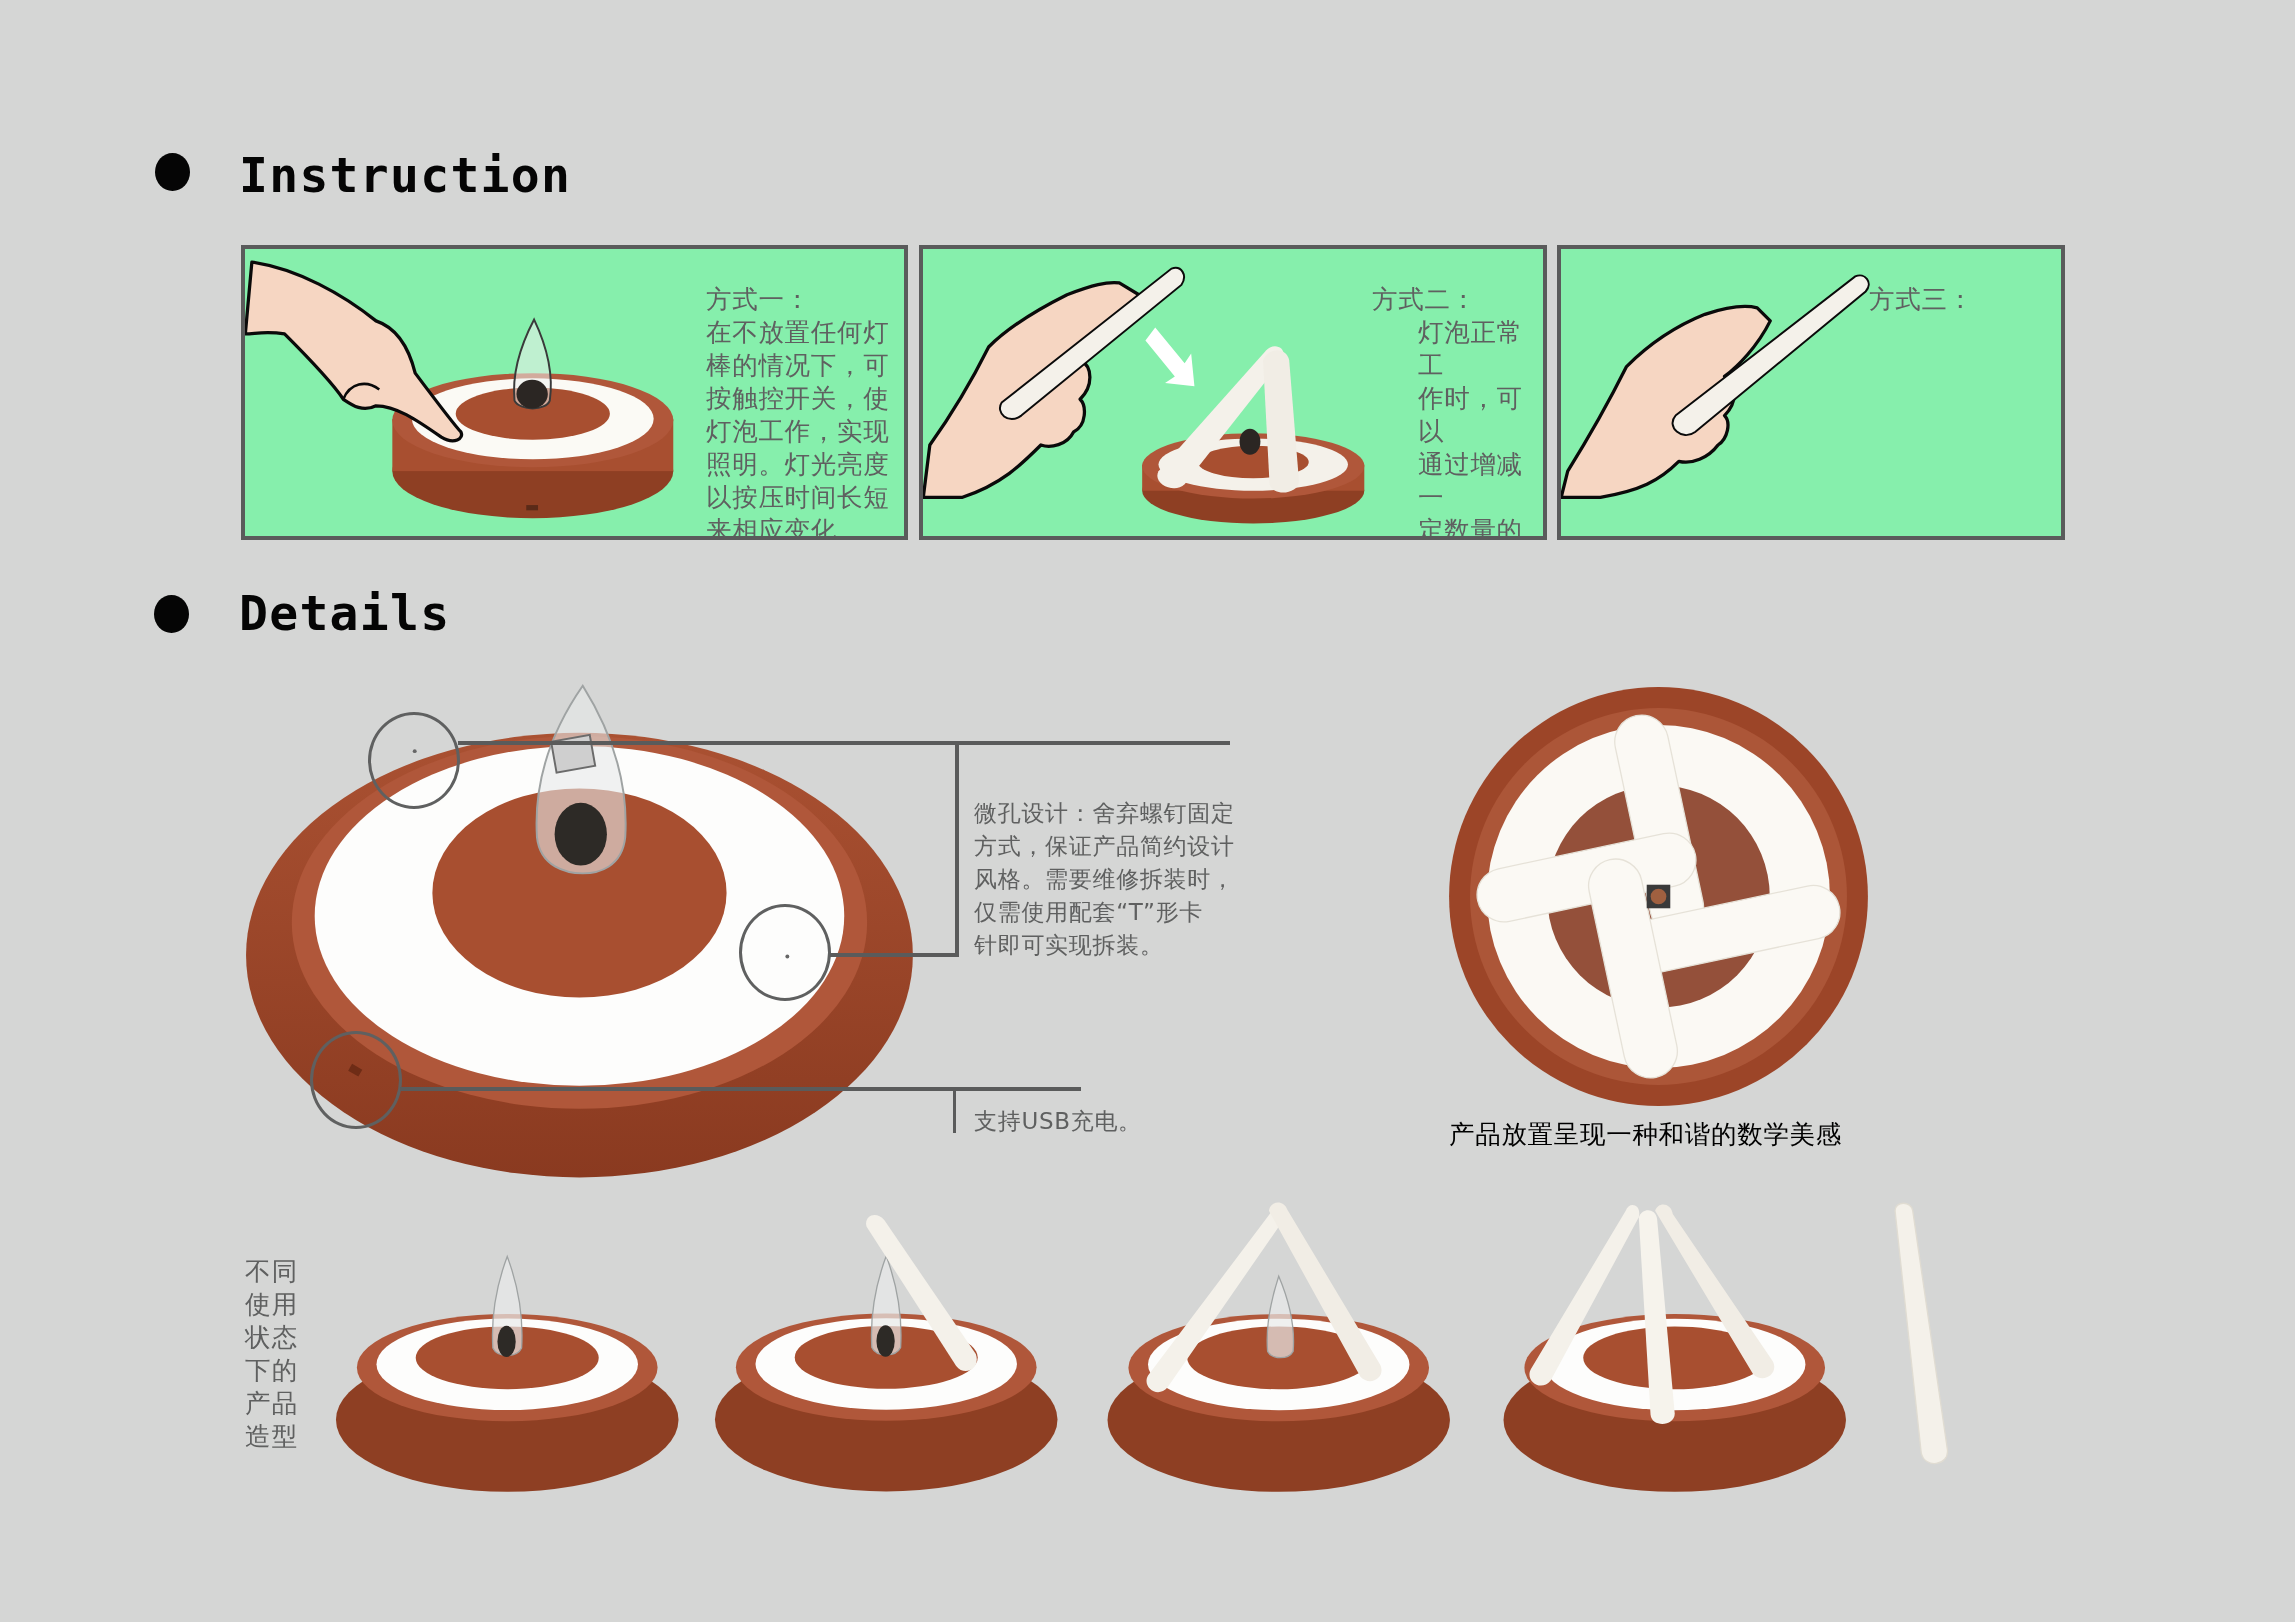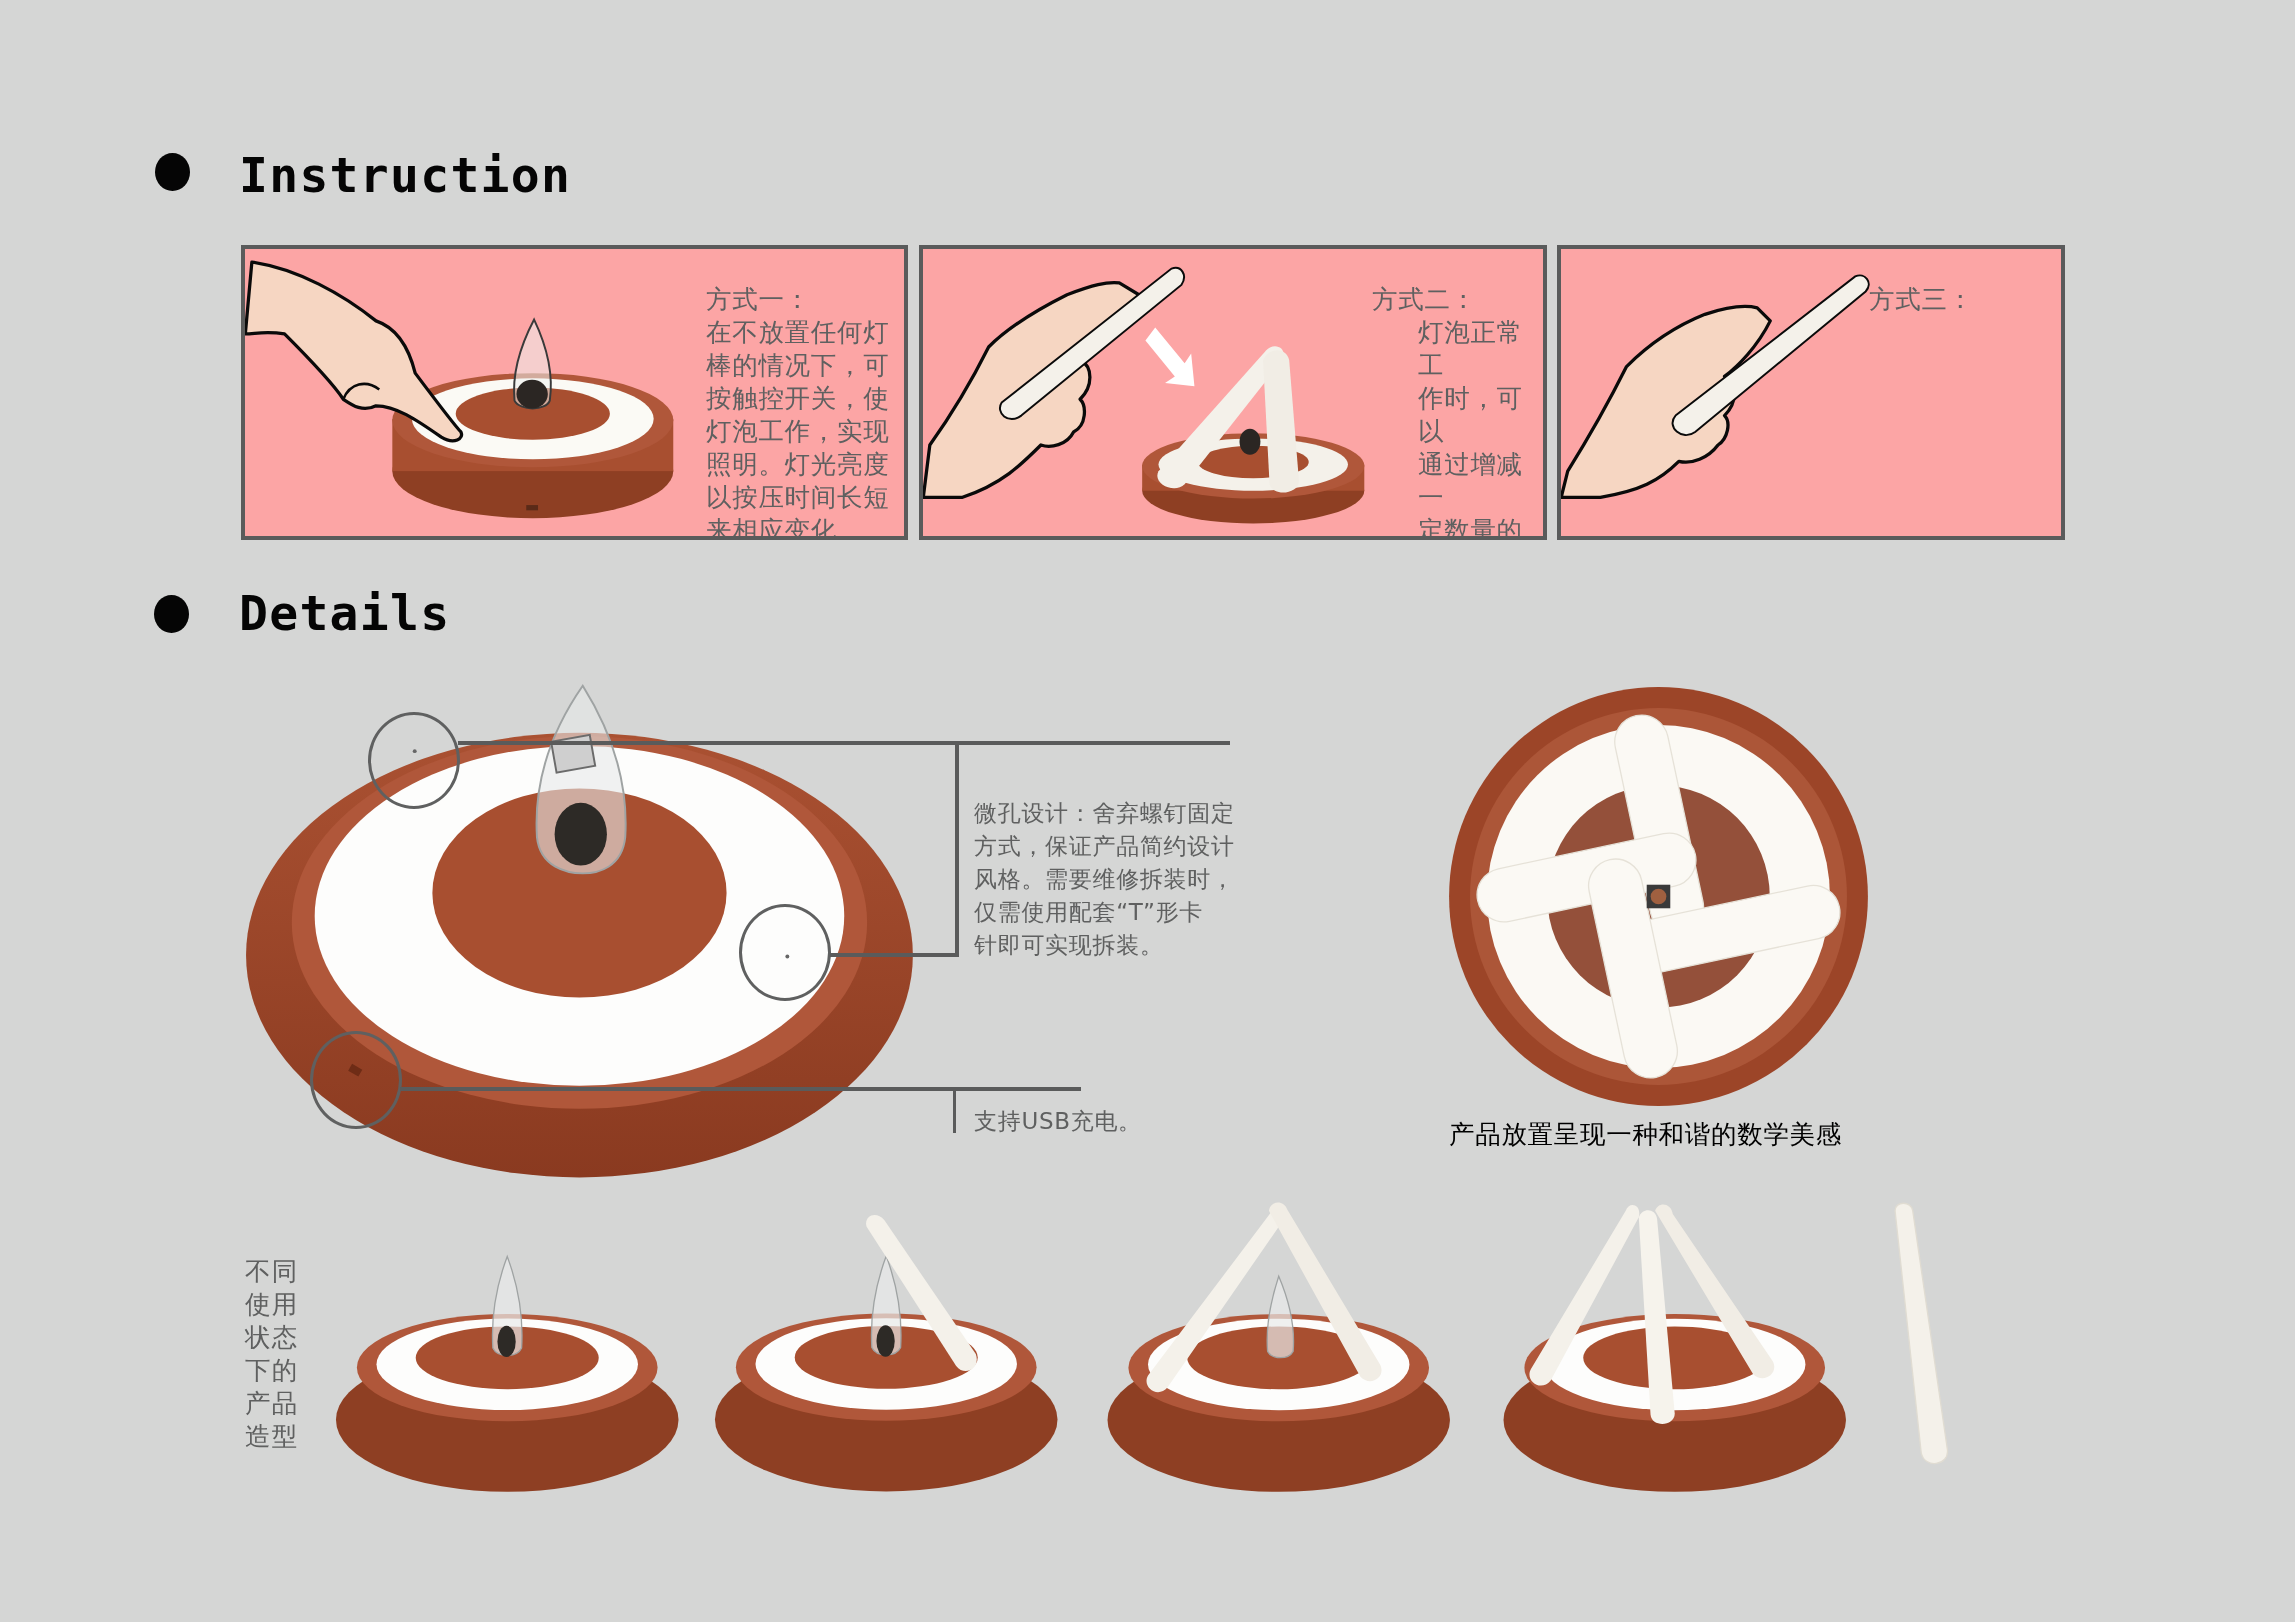--- a/index.html
+++ b/index.html
@@ -1,19 +1,19 @@
 <!DOCTYPE html>
 <html style="font-size:10.5px"><head>
 <meta charset="utf-8">
 <style>
   html,body{margin:0;padding:0;}
   body{width:2295px;height:1623px;background:#d5d6d5;position:relative;overflow:hidden;font-family:"DejaVu Sans","Liberation Sans",sans-serif;color:#5f6060;}
   .bullet{position:absolute;width:35px;height:38px;border-radius:50%;background:#050505;}
   .section-title{position:absolute;font-family:"DejaVu Sans Mono","Liberation Mono",monospace;font-weight:bold;font-size:48px;color:#050505;letter-spacing:1.3px;line-height:1;}
-  .panel{position:absolute;border:4.6px solid #5a5b5b;box-sizing:border-box;background:#fca5a5;overflow:hidden;}
+  .panel{position:absolute;border:4.6px solid #5a5b5b;box-sizing:border-box;background:#86efac;overflow:hidden;}
   .panel-text{position:absolute;font-size:25.5px;line-height:33px;color:#5f6060;white-space:pre-line;letter-spacing:0.7px;}
   .callout-text{position:absolute;font-size:23px;line-height:33px;color:#5f6060;white-space:pre-line;letter-spacing:0.7px;}
   .line{position:absolute;background:#5a5b5b;}
   .ring{position:absolute;border:3.9px solid #5f6060;border-radius:50%;box-sizing:border-box;}
   .caption{position:absolute;font-size:25.5px;color:#000000;letter-spacing:0.7px;white-space:nowrap;}
   .vlabel{position:absolute;font-size:25.5px;line-height:33px;color:#5f6060;width:59px;letter-spacing:1.3px;word-break:break-all;}
   svg{position:absolute;overflow:visible;}
 </style>
 </head>
 <body>

